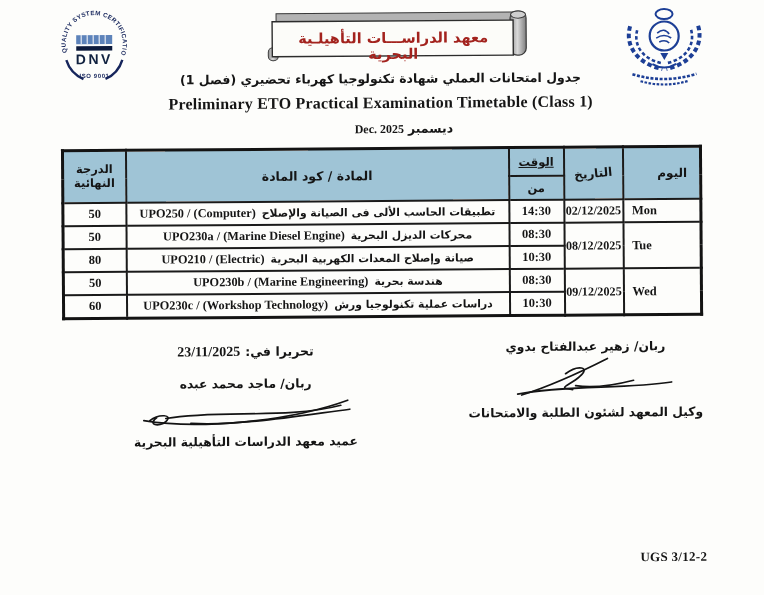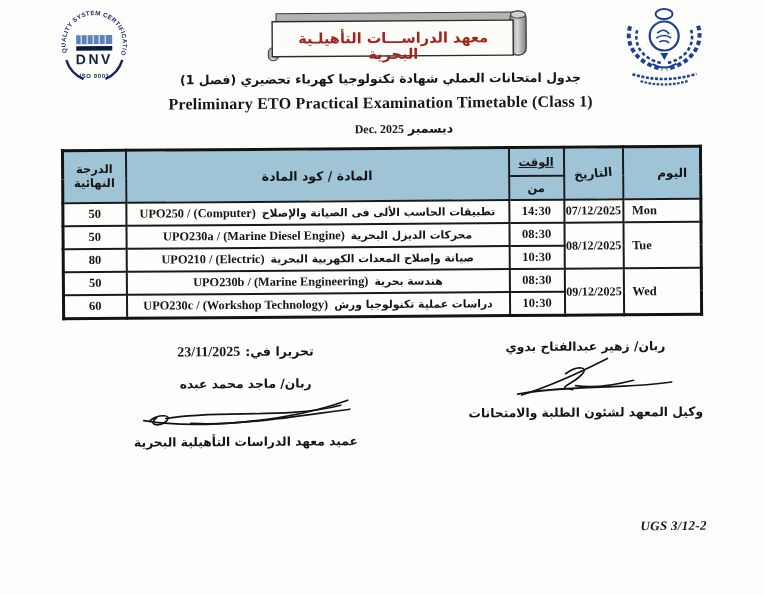--- a/index.html
+++ b/index.html
@@ -52,22 +52,22 @@
   .sig-left{position:absolute;left:95px;top:343px;width:300px;text-align:center;}
   .sig-right{position:absolute;left:440px;top:341px;width:290px;text-align:center;}
   .sig-dateline{display:flex;justify-content:center;align-items:baseline;gap:5px;font-weight:bold;}
   .sig-dateline .num{font-size:14px;}
   .sig-dateline .lbl{font-size:12.5px;direction:rtl;}
   .sig-name{font-weight:bold;font-size:12.3px;margin-top:17px;direction:rtl;}
   .sig-left svg{margin-top:-2px;}
   .sig-role{font-weight:bold;font-size:12.3px;direction:rtl;}
   .sig-right .sig-name{margin-top:0;}
   
-  .footer-code{position:absolute;left:612px;top:520px;width:120px;text-align:center;
-    font-size:13px;font-weight:600;letter-spacing:.3px;font-style:italic;}
+  .footer-code{position:absolute;left:612px;top:551px;width:120px;text-align:center;
+    font-size:13px;font-weight:600;letter-spacing:.3px;}
 </style>
 </head>
 <body>
 
 <div class="page">
  <div class="sheet">
 
   <svg class="dnv" viewBox="0 0 80 75">
     <defs>
       <path id="dnvring" d="M 11.5 44 A 28.5 28.5 0 1 1 64.5 44" fill="none"></path>
@@ -157,21 +157,21 @@
     <tbody>
       <tr>
         <td class="td-grade">50</td>
         <td class="td-subject">
           <div class="wrap">
             <span class="code">UPO250 / (Computer)</span>
             <span class="subj-ar ar" dir="rtl">تطبيقات الحاسب الألى فى الصيانة والإصلاح</span>
           </div>
         </td>
         <td class="td-time">14:30</td>
-        <td class="td-date">07/12/2025</td>
+        <td class="td-date">02/12/2025</td>
         <td class="td-day">
           <div class="wrap">
             <span class="en">Mon</span>
             <span class="dar ar">الاثنين</span>
           </div>
         </td>
       </tr>
       <tr>
         <td class="td-grade">50</td>
         <td class="td-subject">

